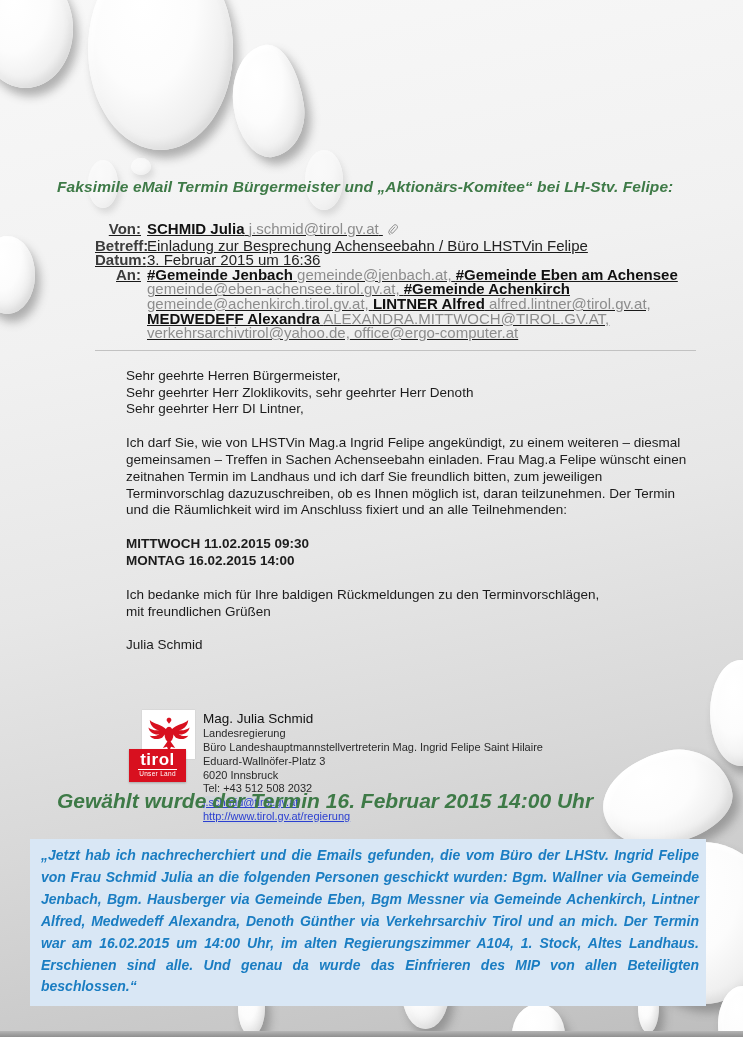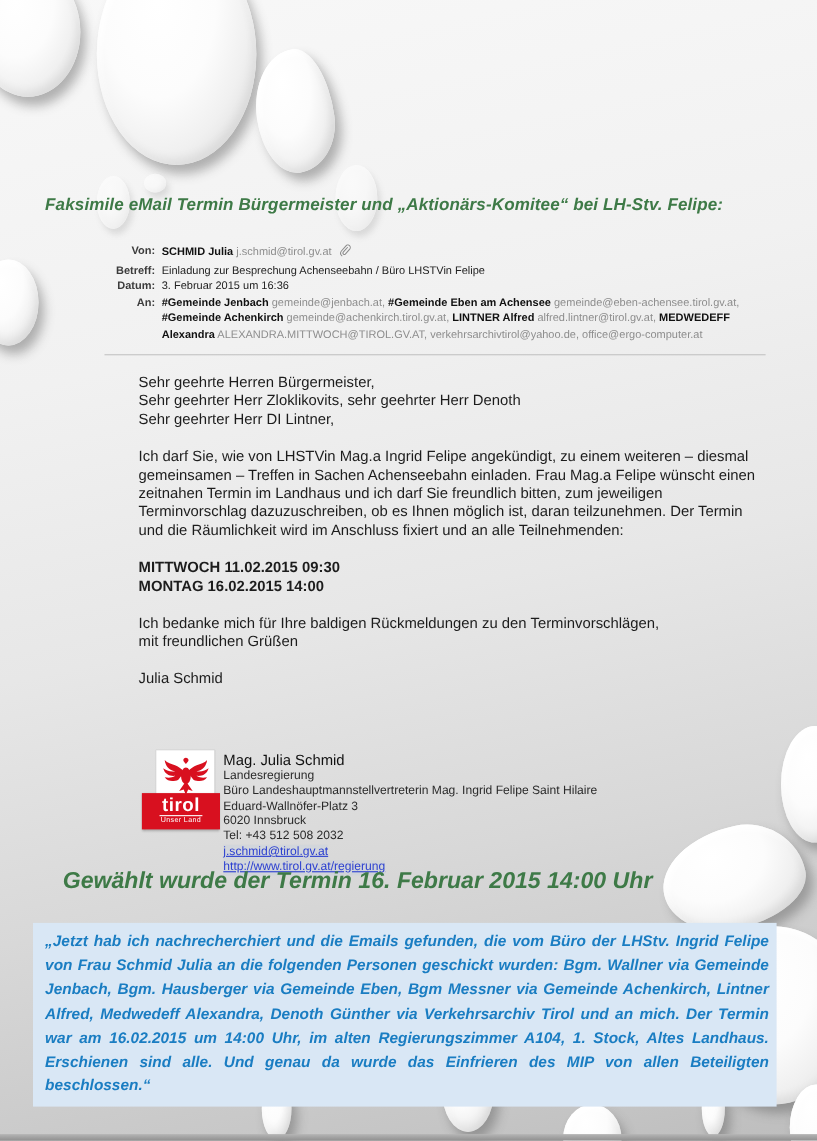--- a/index.html
+++ b/index.html
@@ -16,48 +16,48 @@
     background:radial-gradient(ellipse at 38% 26%,#ffffff 0%,#fcfcfc 42%,#f0f0f0 66%,#e2e2e2 82%,#d2d2d2 100%);
     box-shadow:5px 8px 10px rgba(90,90,90,.45),
                inset -3px -6px 8px rgba(0,0,0,.05),
                inset 3px 5px 7px rgba(255,255,255,.95);
   }
   .blob{border-radius:58% 42% 55% 45% / 52% 58% 42% 48%;}
   .soft{opacity:.55;box-shadow:3px 5px 6px rgba(110,110,110,.35),inset 2px 3px 5px rgba(255,255,255,.9);}
   .content{position:relative;z-index:1;}
   
   .headline{
-    position:absolute;left:41px;top:178px;width:640px;
+    position:absolute;left:57px;top:178px;width:640px;
     font-size:15.5px;font-style:italic;font-weight:600;color:#3e7a47;
     letter-spacing:.1px;
   }
   .chosen{
     position:absolute;left:57px;top:789px;width:640px;
     font-size:21px;font-style:italic;font-weight:600;color:#3e7a47;
   }
   
   .email{position:absolute;left:95px;top:222px;width:601px;color:#1a1a1a;}
   .hdr{display:grid;grid-template-columns:46px 1fr;column-gap:6px;
-       font-size:10px;line-height:14.6px;}
+       font-size:15px;line-height:14.6px;text-decoration:underline;}
   .hdr-label{text-align:right;font-weight:bold;color:#3c3c3c;white-space:nowrap;}
   .hdr-val{color:#222;}
   .hdr-name{font-weight:bold;color:#111;}
   .addr{color:#8d8d8d;}
   .clip{display:inline-block;vertical-align:-2px;margin-left:4px;}
   .sep{border:none;border-top:1px solid #c2c2c2;margin:9px 0 0 0;}
   .body{margin:17px 0 2px 31px;width:568px;font-size:13.5px;line-height:16.8px;color:#1c1c1c;}
   .body p{margin:0 0 17px 0;white-space:pre-line;}
   .dates{font-weight:bold;}
   .sender{margin-top:17px;}
   
   .sig{display:flex;margin:56px 0 0 3px;}
   .logo{position:relative;width:70px;height:80px;flex:0 0 70px;margin-right:4px;}
   .logo-white{position:absolute;left:13px;top:0;width:53px;height:49px;background:#fff;
      display:flex;align-items:center;justify-content:center;box-shadow:0 0 1px rgba(0,0,0,.2);}
-  .logo-red{position:absolute;left:0;top:39px;width:71px;height:33px;background:#d8101f;
+  .logo-red{position:absolute;left:0;top:39px;width:57px;height:33px;background:#d8101f;
      color:#fff;text-align:center;box-shadow:0 1px 2px rgba(0,0,0,.25);}
   .logo-brand{font-size:17px;font-weight:bold;line-height:19px;letter-spacing:.5px;
      border-bottom:1.5px solid #fff;display:inline-block;padding:0 2px;margin-top:1px;}
   .logo-claim{font-size:6.5px;line-height:8px;letter-spacing:.3px;}
   .sig-text{font-size:11px;line-height:13.8px;color:#2a2a2a;}
   .sig-name{font-size:13.5px;font-weight:normal;line-height:17px;color:#111;}
   .sig-link{display:inline-block;color:#2b3fd0;text-decoration:underline;
      background:rgba(195,205,222,.35);}
   
   .quote{

